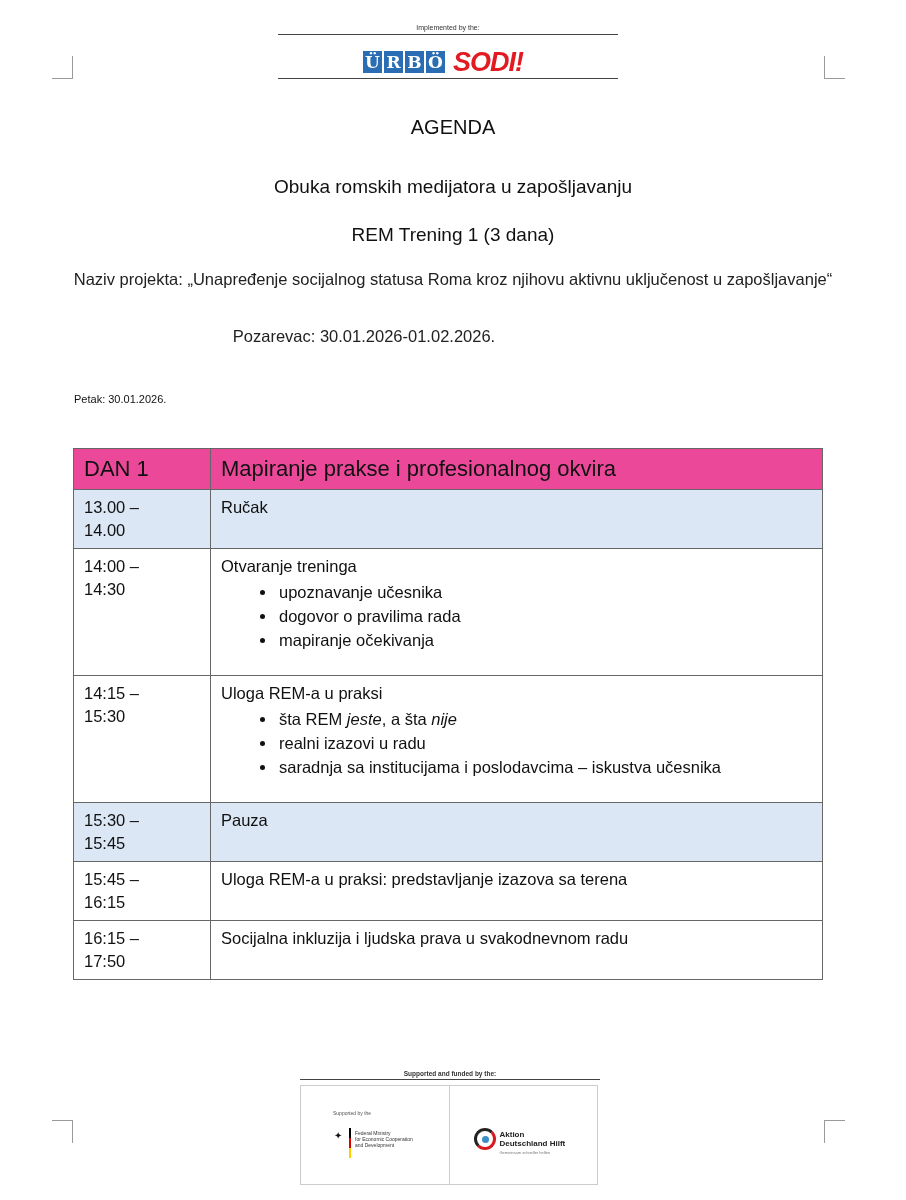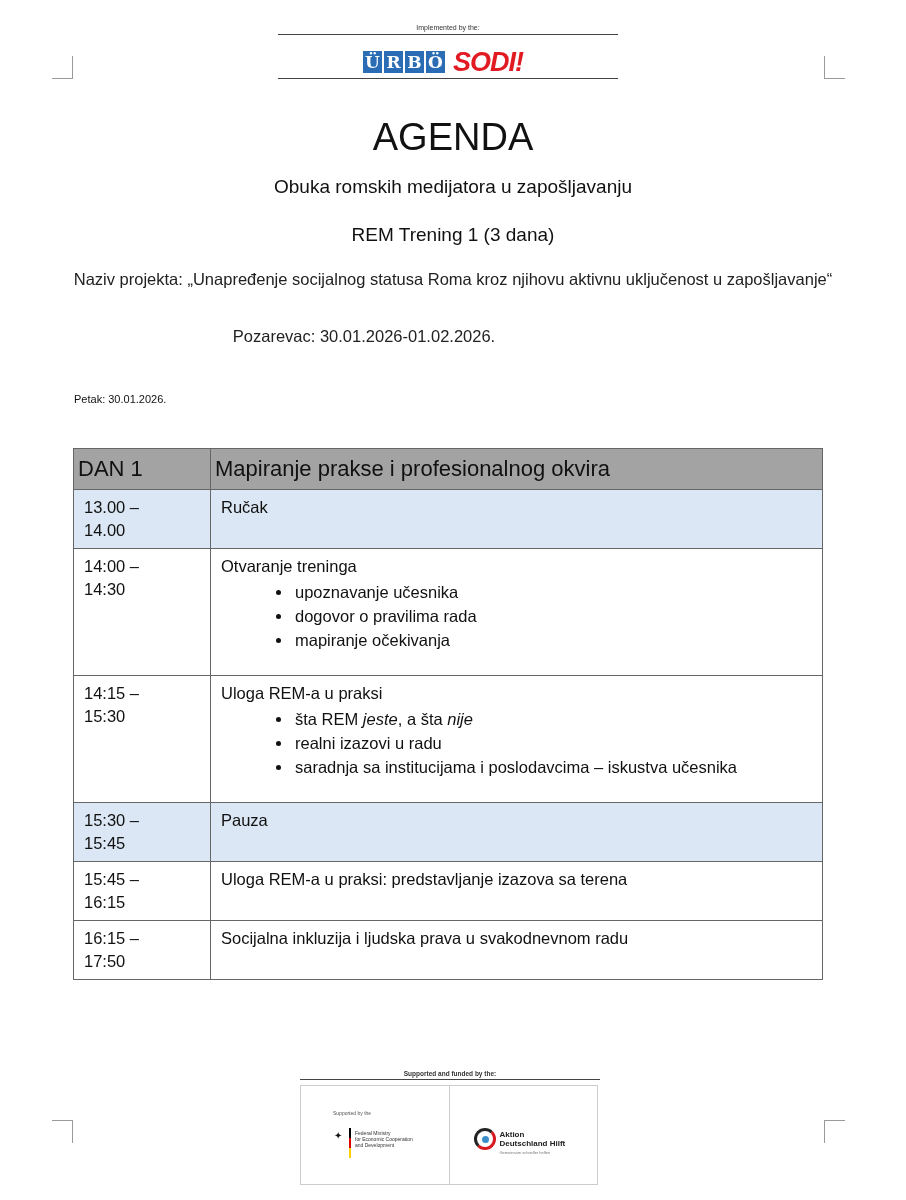--- a/index.html
+++ b/index.html
@@ -13,36 +13,36 @@
 
   .impl { position: absolute; left: 278px; top: 24px; width: 340px; text-align: center; font-size: 7px; color: #333; }
   .impl-line1 { position: absolute; left: 278px; top: 34px; width: 340px; height: 1px; background: #444; }
   .logo { position: absolute; left: 363px; top: 48px; height: 28px; display: flex; align-items: center; }
   .urbo { display: flex; }
   .urbo span { display: inline-block; width: 19px; height: 22px; background: #2a6db5; color: #fff; font-family: "DejaVu Serif", serif;
                font-size: 17px; line-height: 22px; text-align: center; margin-right: 2px; font-weight: bold; }
   .sodi { color: #e21b23; font-weight: bold; font-size: 27px; font-family: "Liberation Sans", sans-serif; letter-spacing: -1px; margin-left: 6px; font-style: italic; }
   .impl-line2 { position: absolute; left: 278px; top: 78px; width: 340px; height: 1px; background: #444; }
 
-  .title { position: absolute; left: 0; width: 906px; top: 116px; text-align: center; font-size: 38px; }
+  .title { position: absolute; left: 0; width: 906px; top: 116px; text-align: center; font-size: 20px; }
   .subtitle { position: absolute; left: 0; width: 906px; top: 176px; text-align: center; font-size: 19px; }
   .training { position: absolute; left: 0; width: 906px; top: 224px; text-align: center; font-size: 19px; }
   .project { position: absolute; left: 70px; width: 766px; top: 268px; text-align: center; font-size: 16.5px; line-height: 23px; color: #222; }
   .location { position: absolute; left: 0; width: 728px; top: 327px; text-align: center; font-size: 16.5px; color: #222; }
   .day-date { position: absolute; left: 74px; top: 393px; font-size: 11px; color: #111; }
 
   table.agenda { position: absolute; left: 73px; top: 448px; width: 750px; border-collapse: collapse; font-size: 16.5px; }
   table.agenda td, table.agenda th { border: 1px solid #666; vertical-align: top; padding: 6px 10px; text-align: left; font-weight: normal; }
-  table.agenda th { background: #a3a3a3; font-size: 22px; padding: 6px 4px; height: 28px; vertical-align: middle; }
+  table.agenda th { background: #ec4899; font-size: 22px; padding: 6px 10px; height: 28px; vertical-align: middle; }
   table.agenda td.time { width: 116px; line-height: 23px; }
   table.agenda tr.shaded td { background: #dbe7f4; }
   .act-title { line-height: 23px; }
   .act-middle { display: flex; align-items: center; height: 46px; }
   ul.bullets { margin: 2px 0 0 0; padding-left: 56px; line-height: 24px; }
-  ul.bullets li { padding-left: 2px; margin-left: 16px; }
+  ul.bullets li { padding-left: 2px; }
   .it { font-style: italic; }
 
   .supp { position: absolute; left: 300px; top: 1070px; width: 300px; text-align: center; font-size: 6.5px; font-weight: bold; color: #333; }
   .supp-line { position: absolute; left: 300px; top: 1079px; width: 300px; height: 1px; background: #444; }
   .funders { position: absolute; left: 300px; top: 1085px; width: 298px; height: 100px; display: flex; }
   .funder { flex: 1; border: 1px solid #ccc; position: relative; }
   .funder + .funder { border-left: none; }
   .bmz-sup { position: absolute; left: 32px; top: 24px; font-size: 5px; color: #555; }
   .bmz-eagle { position: absolute; left: 33px; top: 44px; font-size: 10px; color: #111; }
   .bmz-flag { position: absolute; left: 48px; top: 42px; width: 2px; height: 30px; background: linear-gradient(#000 0 33%, #dd0000 33% 66%, #ffce00 66%); }

